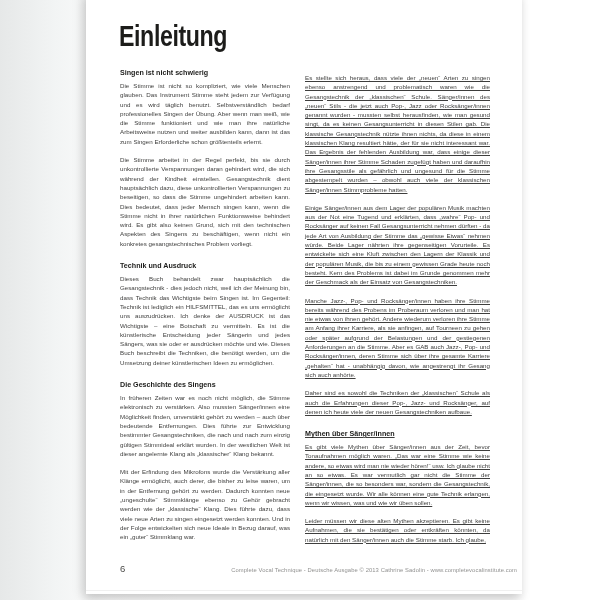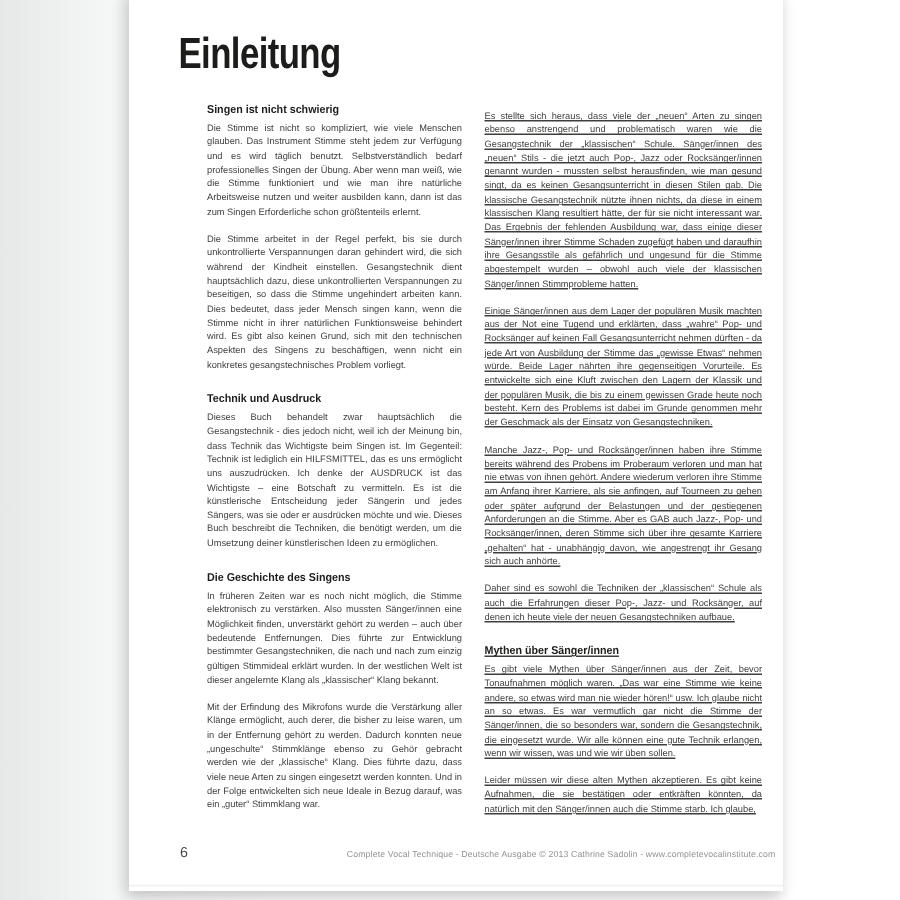--- a/index.html
+++ b/index.html
@@ -37,21 +37,20 @@
     letter-spacing: -0.5px;
     transform: scaleX(0.80);
     transform-origin: left top;
     white-space: nowrap;
   }
   .col {
     position: absolute;
     font-size: 6.2px;
     line-height: 9.3px;
     color: #3e3e3d;
-    margin-left: 18px;
   }
   .col-left  { left: 34px;  top: 76px; width: 170px; }
   .col-right { left: 219px; top: 81px; width: 185px; text-decoration: underline; }
   .col .heading {
     font-weight: bold;
     font-size: 7.6px;
     line-height: 10px;
     color: #1c1c1a;
     margin: 13px 0 3px 0;
     transform: scaleX(0.94);

